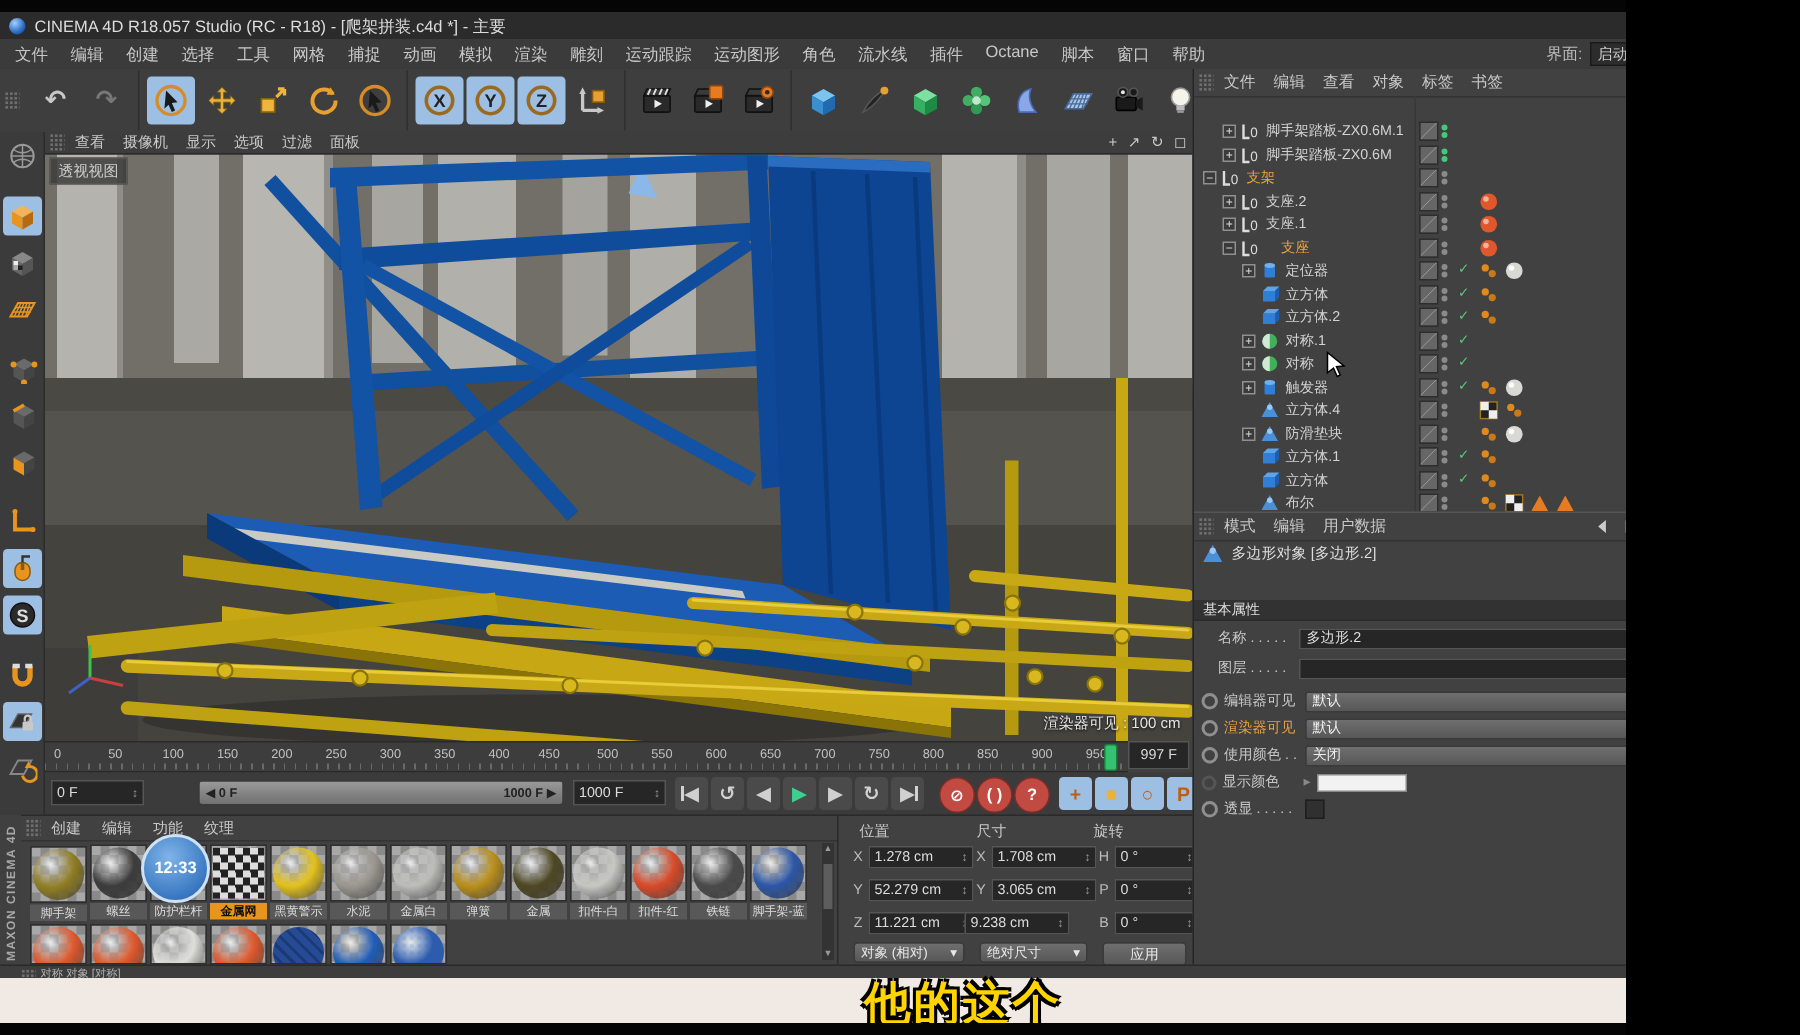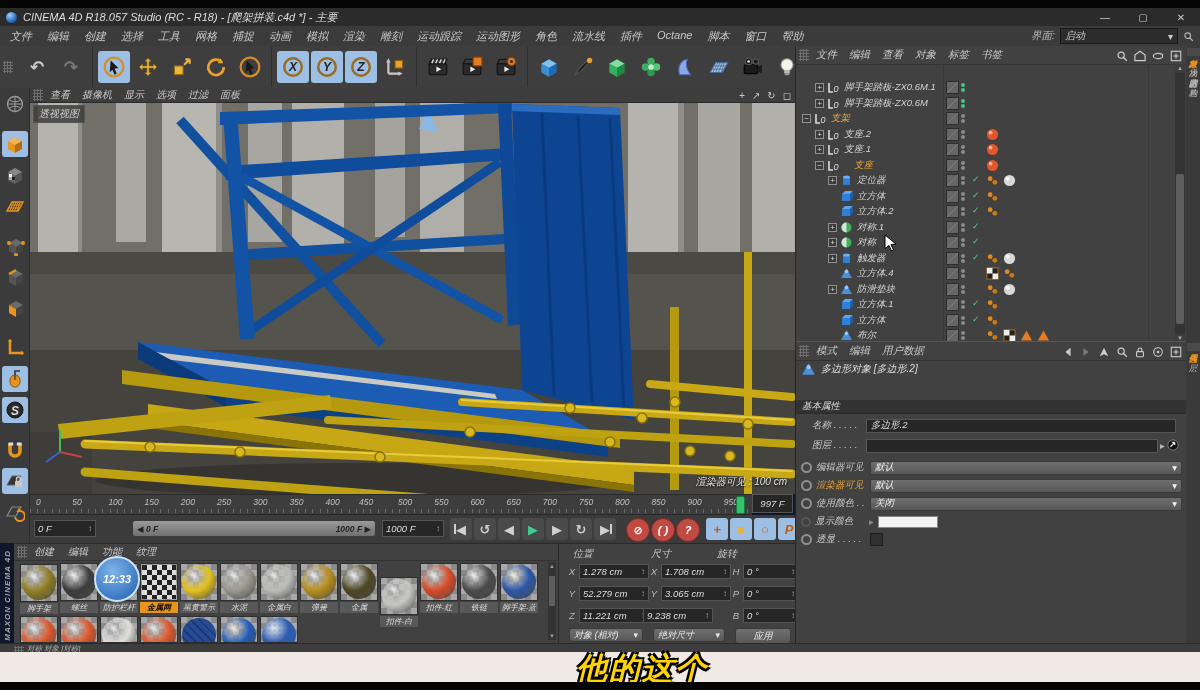--- a/index.html
+++ b/index.html
@@ -1,17 +1,17 @@
 <!DOCTYPE html>
 <html><head>
 <meta charset="utf-8">
 <style>
   html,body{margin:0;padding:0;background:#000;}
-  #app{position:relative;width:1200px;height:690px;overflow:hidden;background:#0f172a;
-       font-family:"Liberation Sans","DejaVu Sans",sans-serif;font-style:italic;-webkit-font-smoothing:antialiased;}
+  #app{position:relative;width:1084px;height:690px;overflow:hidden;background:#404040;
+       font-family:"Liberation Sans","DejaVu Sans",sans-serif;-webkit-font-smoothing:antialiased;}
   .bar-black{position:absolute;left:0;width:1200px;background:#050505;}
   
   .titlebar{position:absolute;left:0;top:8px;width:1200px;height:18px;background:#2b2b2b;display:flex;align-items:center;color:#ddd;font-size:11px;border-bottom:1px solid #1c1c1c;}
   .appicon{width:11px;height:11px;border-radius:50%;background:radial-gradient(circle at 35% 30%,#9fd0ff,#2a6ac0 60%,#123a78);margin:0 6px 0 6px;}
   .wincontrols{position:absolute;right:0;top:0;height:18px;display:flex;}
   .wincontrols span{width:38px;height:18px;display:flex;align-items:center;justify-content:center;color:#ccc;font-size:10px;}
   
   .menubar{position:absolute;left:0;top:26px;width:1200px;height:20px;background:#3b3b3b;display:flex;align-items:center;border-bottom:1px solid #2a2a2a;}
   #menubar-items{display:flex;gap:15px;padding-left:10px;}
   .mi{color:#c8c8c8;font-size:11px;white-space:nowrap;cursor:default;}
@@ -662,21 +662,21 @@
             <div class="msphere" style="background: radial-gradient(circle at 35% 30%, rgba(255, 255, 255, 0.85) 0%, rgba(255, 255, 255, 0.25) 14%, rgb(185, 142, 26) 48%, rgba(0, 0, 0, 0.55) 100%); border-radius: 50%;"></div>
           </div>
           <div class="mlabel">弹簧</div>
         </div>
         <div class="mcell" style="left: 326px; top: 19px;">
           <div class="mthumb">
             <div class="msphere" style="background: radial-gradient(circle at 35% 30%, rgba(255, 255, 255, 0.85) 0%, rgba(255, 255, 255, 0.25) 14%, rgb(78, 71, 34) 48%, rgba(0, 0, 0, 0.55) 100%); border-radius: 50%;"></div>
           </div>
           <div class="mlabel">金属</div>
         </div>
-        <div class="mcell" style="left: 366px; top: 33px;">
+        <div class="mcell" style="left: 366px; top: 19px;">
           <div class="mthumb">
             <div class="msphere" style="background: radial-gradient(circle at 35% 30%, rgba(255, 255, 255, 0.85) 0%, rgba(255, 255, 255, 0.25) 14%, rgb(198, 198, 194) 48%, rgba(0, 0, 0, 0.55) 100%); border-radius: 50%;"></div>
           </div>
           <div class="mlabel">扣件-白</div>
         </div>
         <div class="mcell" style="left: 406px; top: 19px;">
           <div class="mthumb">
             <div class="msphere" style="background: radial-gradient(circle at 35% 30%, rgba(255, 255, 255, 0.85) 0%, rgba(255, 255, 255, 0.25) 14%, rgb(216, 74, 40) 48%, rgba(0, 0, 0, 0.55) 100%); border-radius: 50%;"></div>
           </div>
           <div class="mlabel">扣件-红</div>
@@ -768,21 +768,21 @@
       <span class="crow-lab" style="left: 90px; top: 44px;">Y</span>
       <div class="cfield" style="left: 102px; top: 42px; width: 70px;">
         <span>3.065 cm</span>
         <span class="stepper">↕</span>
       </div>
       <span class="crow-lab" style="left: 90px; top: 66px;">Z</span>
       <div class="cfield" style="left: 84px; top: 64px; width: 70px; align-items: center;">
         <span>9.238 cm</span>
         <span class="stepper">↕</span>
       </div>
-      <span class="chead" style="left: 158px;">旋转</span>
+      <span class="chead" style="left: 170px;">旋转</span>
       <span class="crow-lab" style="left: 172px; top: 22px;">H</span>
       <div class="cfield" style="left: 184px; top: 20px; width: 56px;">
         <span>0 °</span>
         <span class="stepper">↕</span>
       </div>
       <span class="crow-lab" style="left: 172px; top: 44px;">P</span>
       <div class="cfield" style="left: 184px; top: 42px; width: 56px;">
         <span>0 °</span>
         <span class="stepper">↕</span>
       </div>

